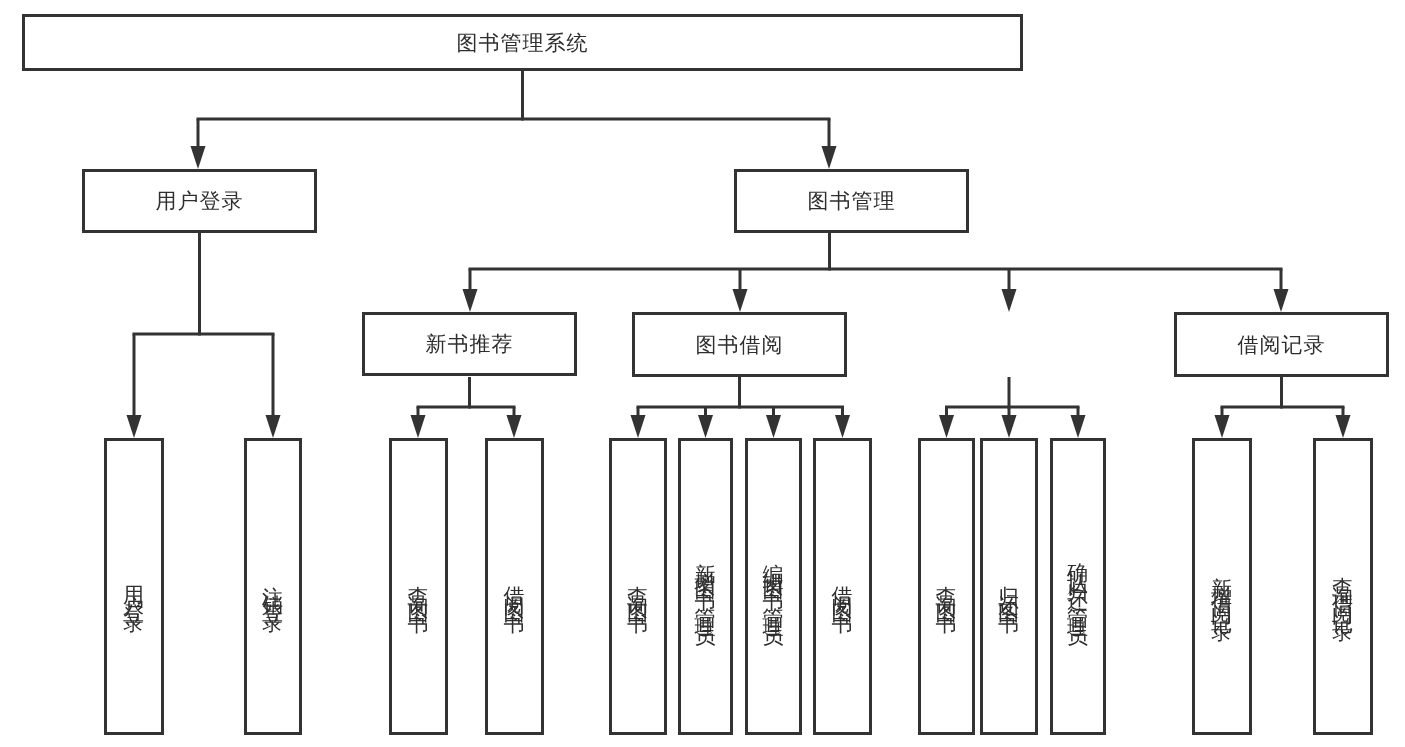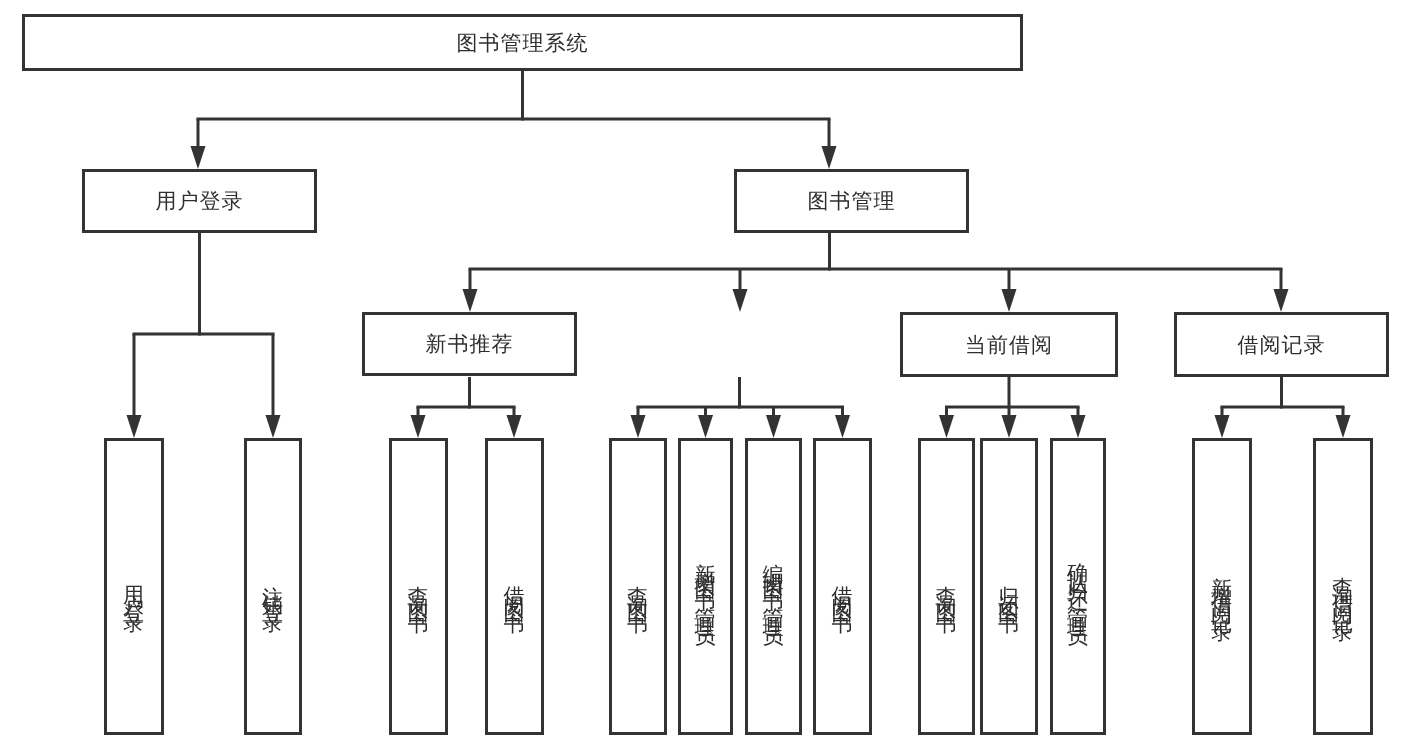--- a/index.html
+++ b/index.html
@@ -135,22 +135,22 @@
   <div class="box" style="left:82px;top:169px;width:235px;height:64px;">
     <span>用户登录</span>
   </div>
   <div class="box" style="left:712px;top:169px;width:235px;height:64px;margin-left:22px;">
     <span>图书管理</span>
   </div>
 
   <div class="box" style="left:362px;top:312px;width:215px;height:64px;">
     <span>新书推荐</span>
   </div>
-  <div class="box" style="left:900px;top:312px;width:218px;height:65px;">
-    <span>当前借阅</span>
+  <div class="box" style="left:632px;top:312px;width:215px;height:65px;">
+    <span>图书借阅</span>
   </div>
   <div class="box" style="left:1174px;top:312px;width:215px;height:65px;">
     <span>借阅记录</span>
   </div>
 
   <div class="box vertical" style="left:104px;top:438px;width:60px;height:297px;">
     <span>用户登录</span>
   </div>
   <div class="box vertical" style="left:244px;top:438px;width:58px;height:297px;">
     <span>注销登录</span>

